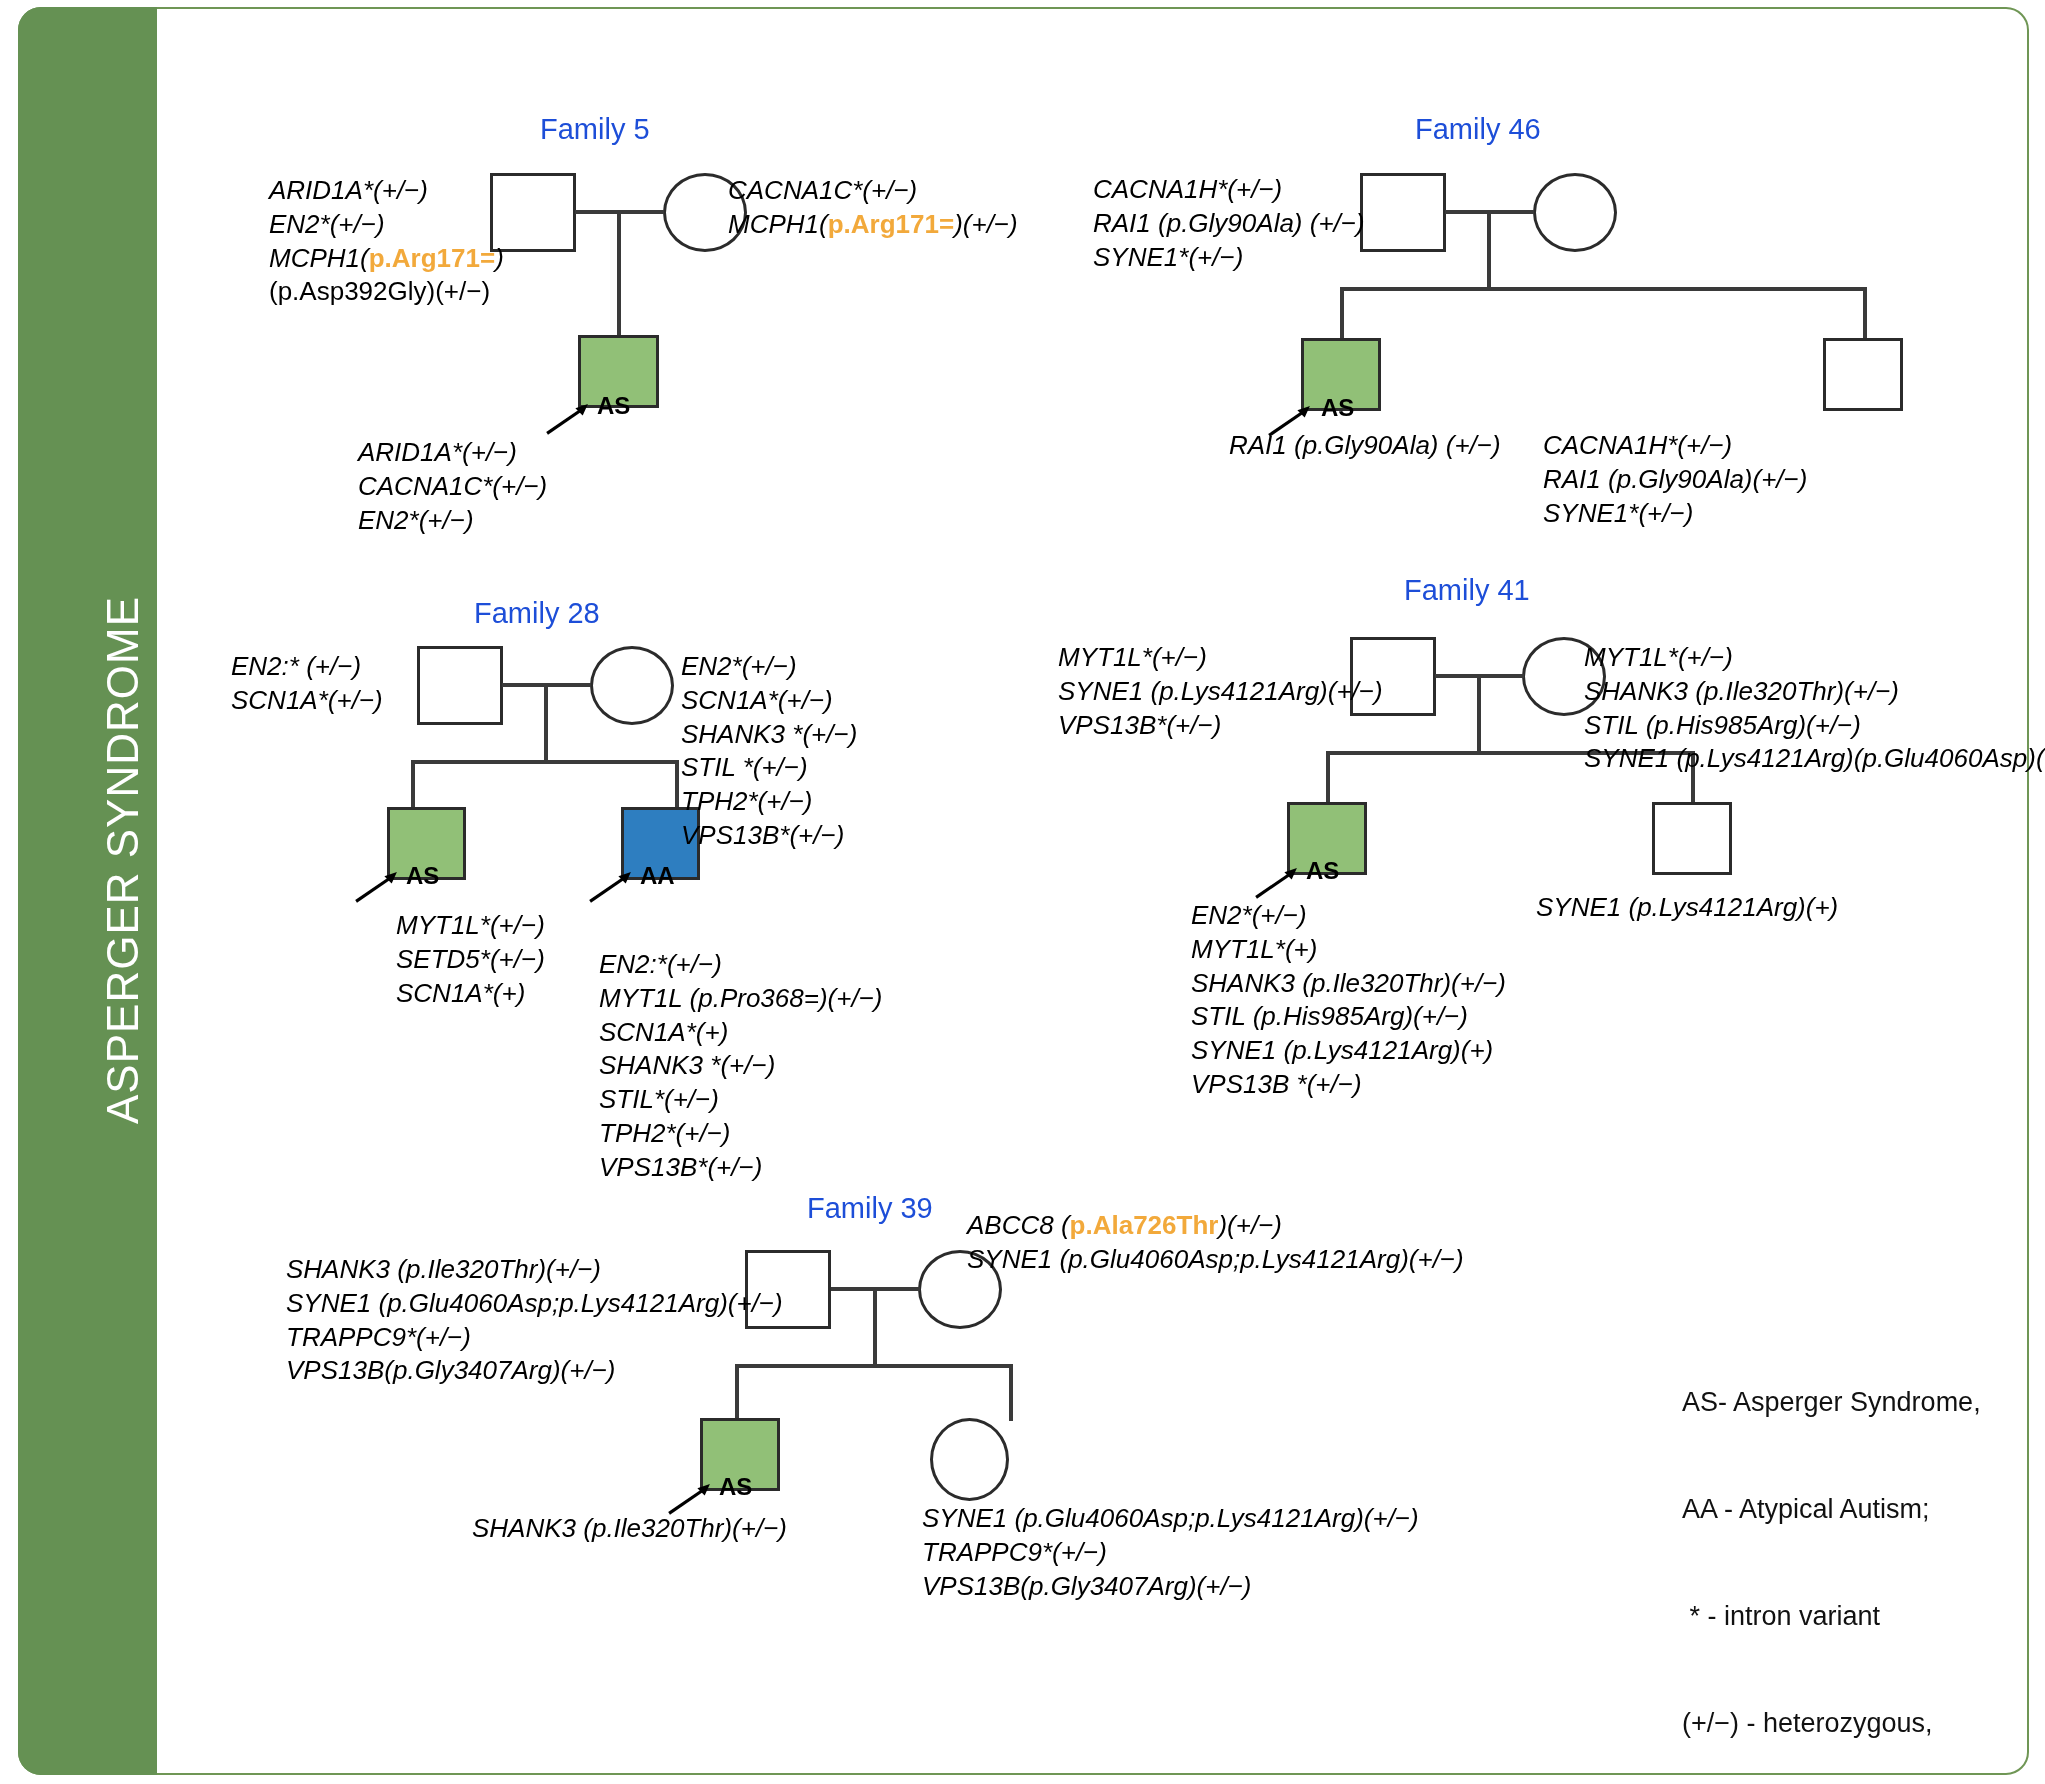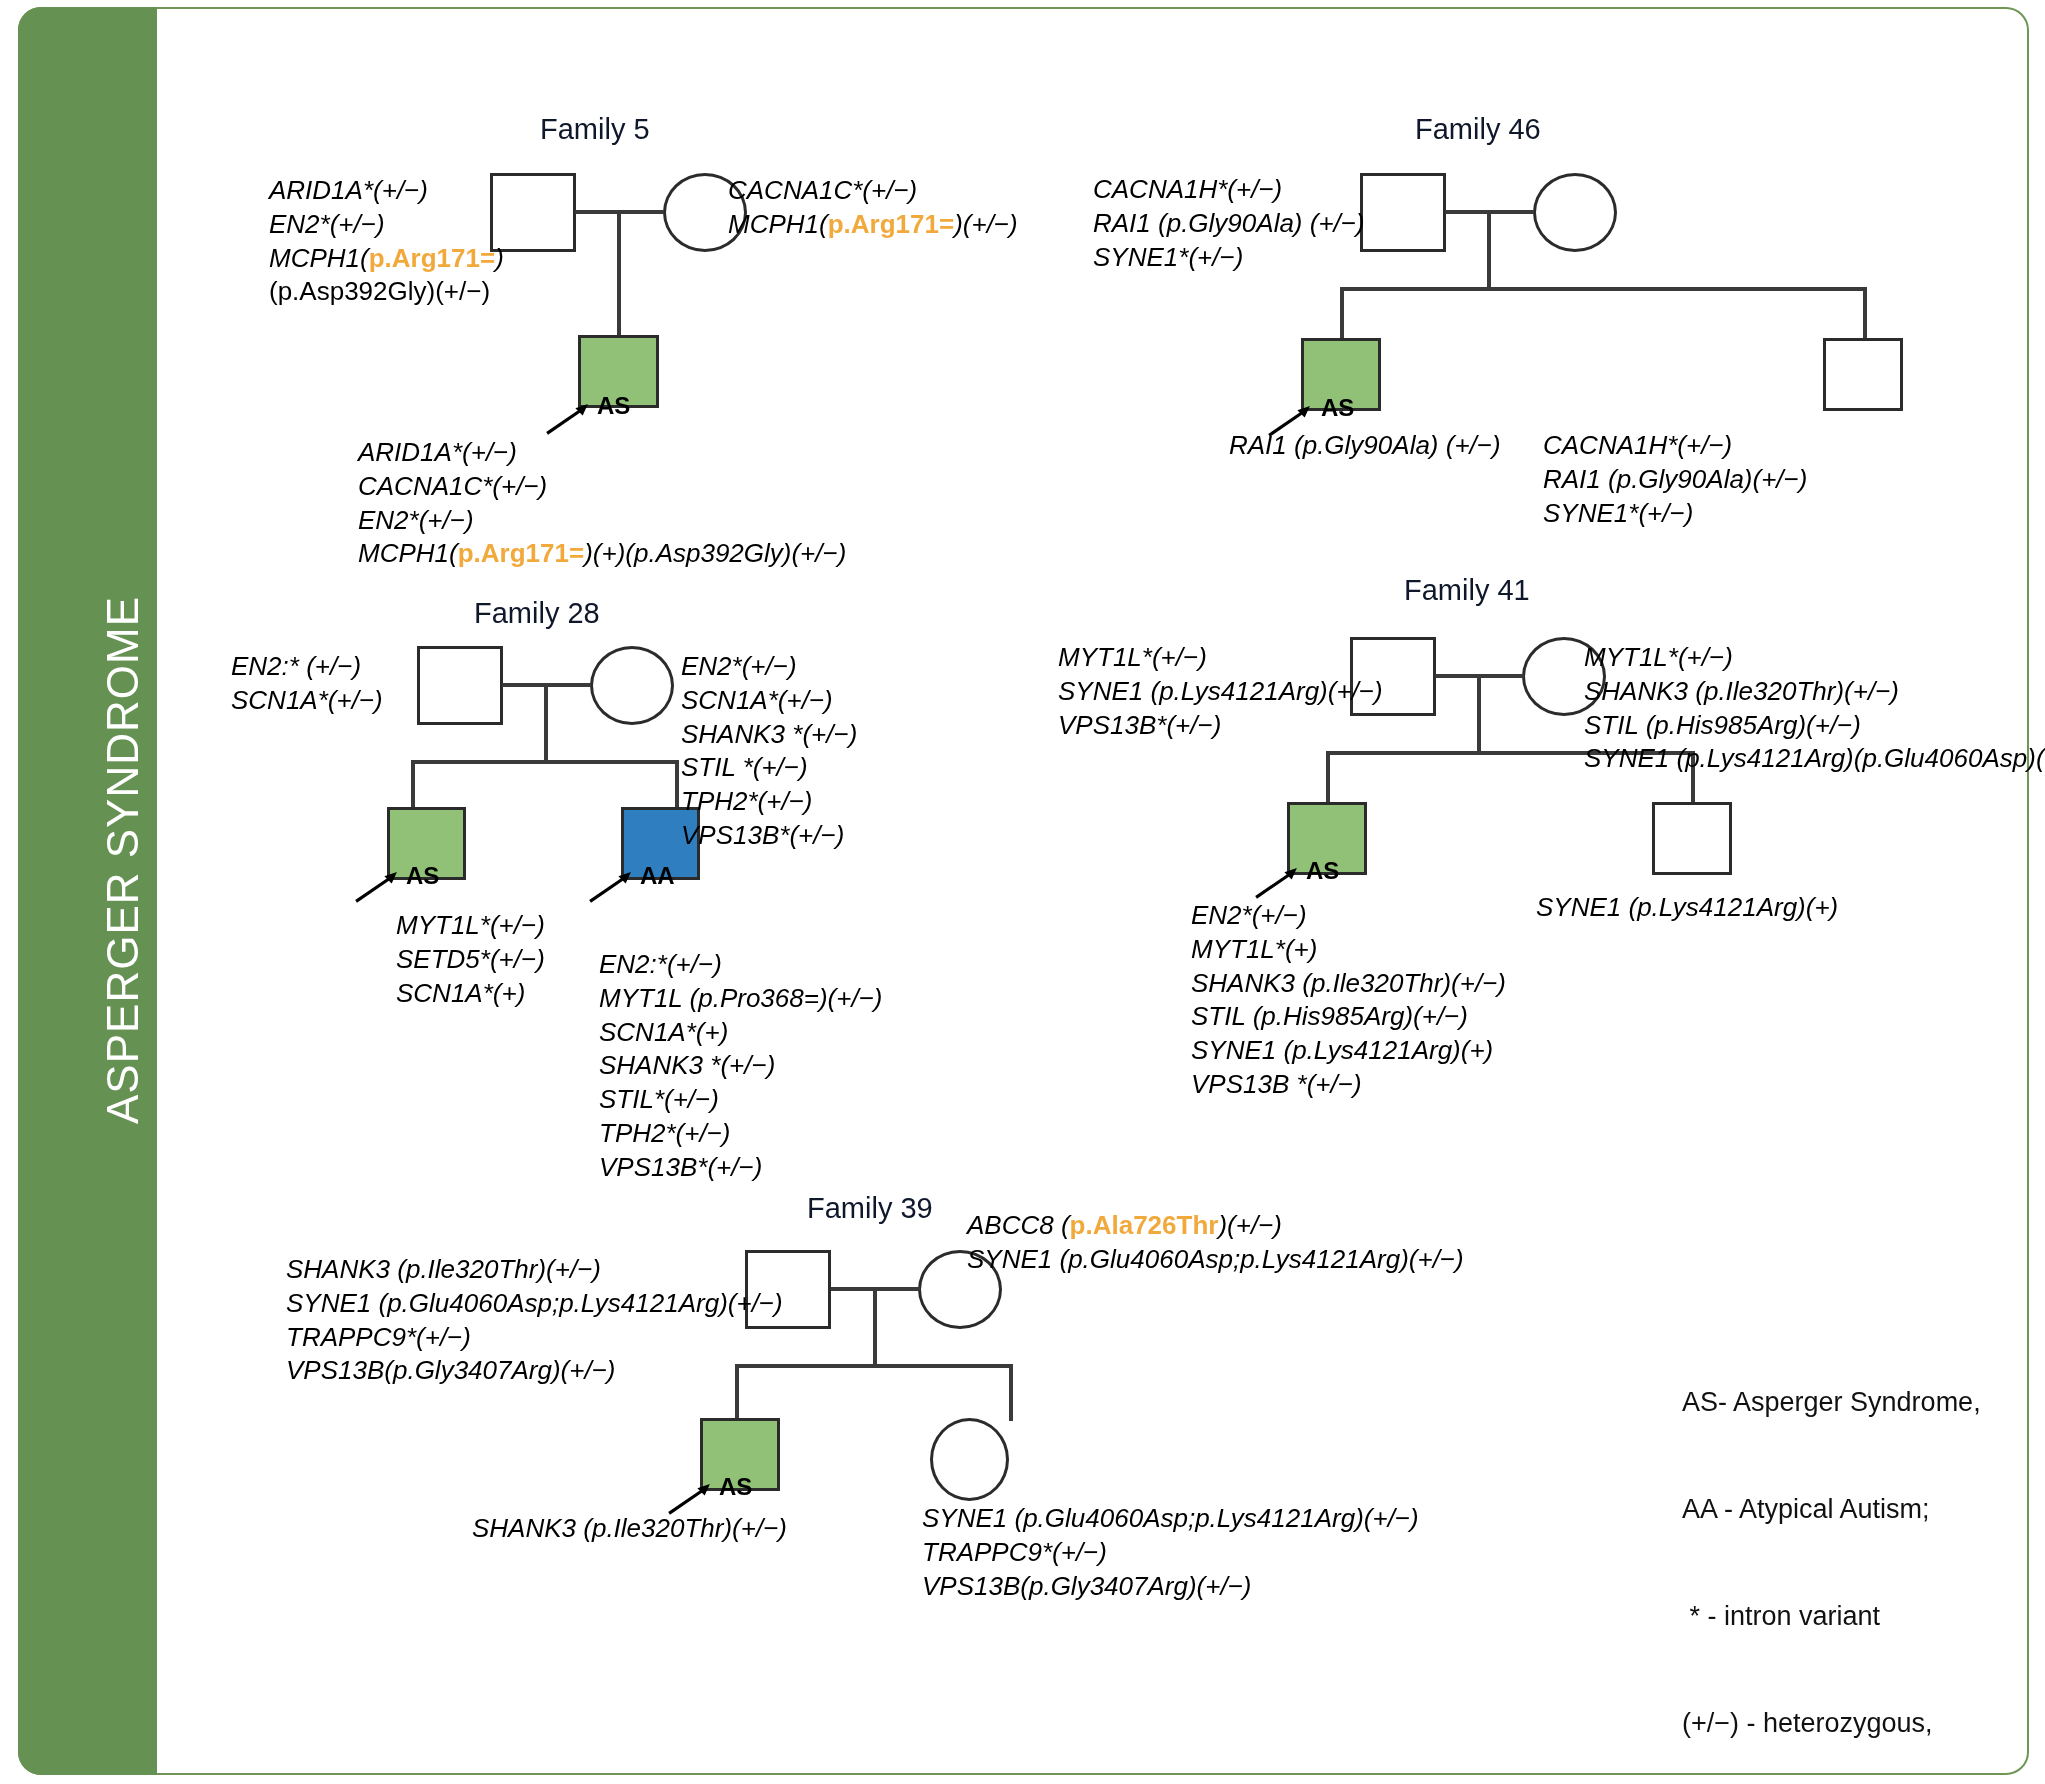--- a/index.html
+++ b/index.html
@@ -18,21 +18,21 @@
     position:absolute;left:18.3px;top:7.3px;width:139px;height:1768px;
     background:#659153;border-radius:23px 0 0 23px;
   }
   #sidebar-label{
     position:absolute;left:-577px;top:828px;width:1363px;
     transform:rotate(-90deg);transform-origin:center center;
     color:#ffffff;font-size:44px;letter-spacing:1px;text-align:center;
     font-family:"Liberation Sans", sans-serif;
   }
   #canvas{position:absolute;left:0;top:0;width:2046px;height:1785px;}
-  .ftitle{position:absolute;font-size:29px;color:#0f172a;white-space:nowrap;
+  .ftitle{position:absolute;font-size:29px;color:#1d4ed8;white-space:nowrap;
           font-family:"Liberation Sans", sans-serif;}
   .sq{position:absolute;box-sizing:border-box;border:3.7px solid #2b2b2b;background:#fff;}
   .sq.green{background:#91c077;}
   .sq.blue{background:#2e7ec0;}
   .ci{position:absolute;box-sizing:border-box;border:3.7px solid #2b2b2b;border-radius:50%;background:#fff;}
   .ln{position:absolute;background:#3a3a3a;}
   .hl{height:4.2px;}
   .vl{width:4.2px;}
   .glabel{
     position:absolute;font-size:26px;line-height:1.30;color:#000;
@@ -78,21 +78,20 @@
     <div class="nrm">(p.Asp392Gly)(+/−)</div>
   </div>
   <div class="glabel" style="left:728px;top:174px;">
     <div>CACNA1C*(+/−)</div>
     <div><span>MCPH1(</span><span class="hi">p.Arg171=</span><span>)(+/−)</span></div>
   </div>
   <div class="glabel" style="left:358px;top:436px;">
     <div>ARID1A*(+/−)</div>
     <div>CACNA1C*(+/−)</div>
     <div>EN2*(+/−)</div>
-    <div><span>MCPH1(</span><span class="hi">p.Arg171=</span><span>)(+)(p.Asp392Gly)(+/−)</span></div>
   </div>
 
   <div class="ftitle" style="left:1415px;top:113px;">Family 46</div>
   <div class="sq" style="left:1360px;top:173px;width:86px;height:79px;"></div>
   <div class="ci" style="left:1533px;top:173px;width:84px;height:79px;"></div>
   <div class="ln hl" style="left:1445px;top:210px;width:89px;"></div>
   <div class="ln vl" style="left:1487px;top:210px;height:80px;"></div>
   <div class="ln hl" style="left:1340px;top:287px;width:527px;"></div>
   <div class="ln vl" style="left:1340px;top:287px;height:52px;"></div>
   <div class="ln vl" style="left:1863px;top:287px;height:52px;"></div>

